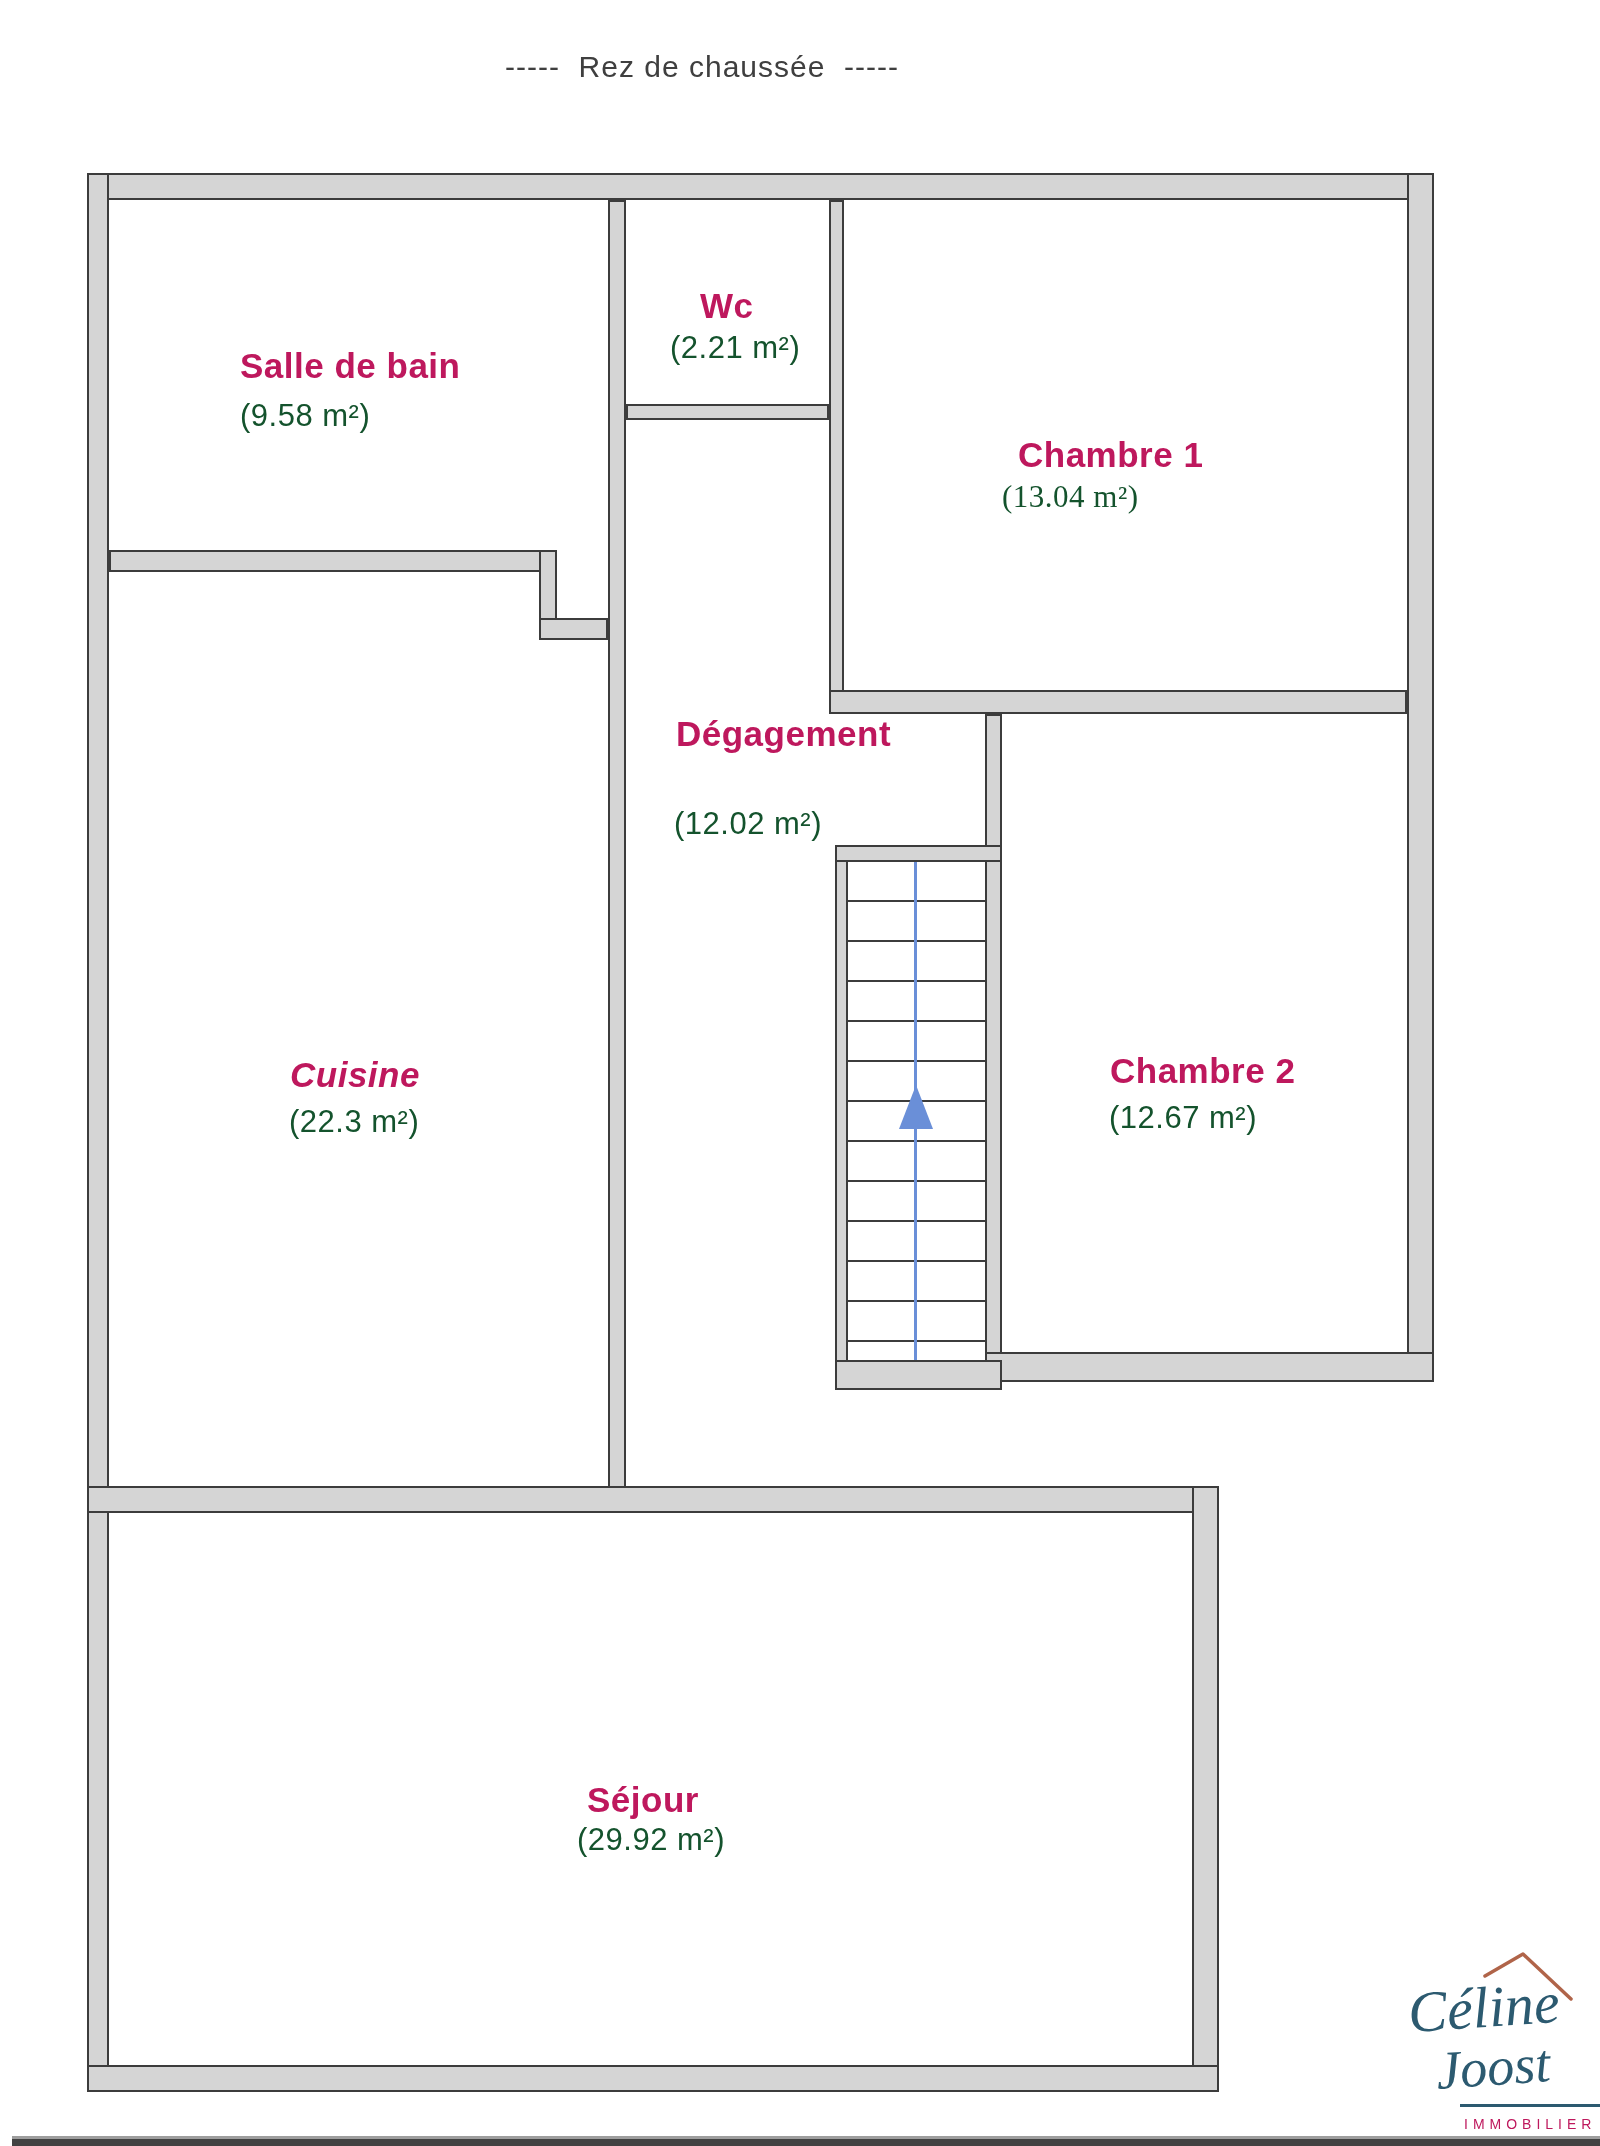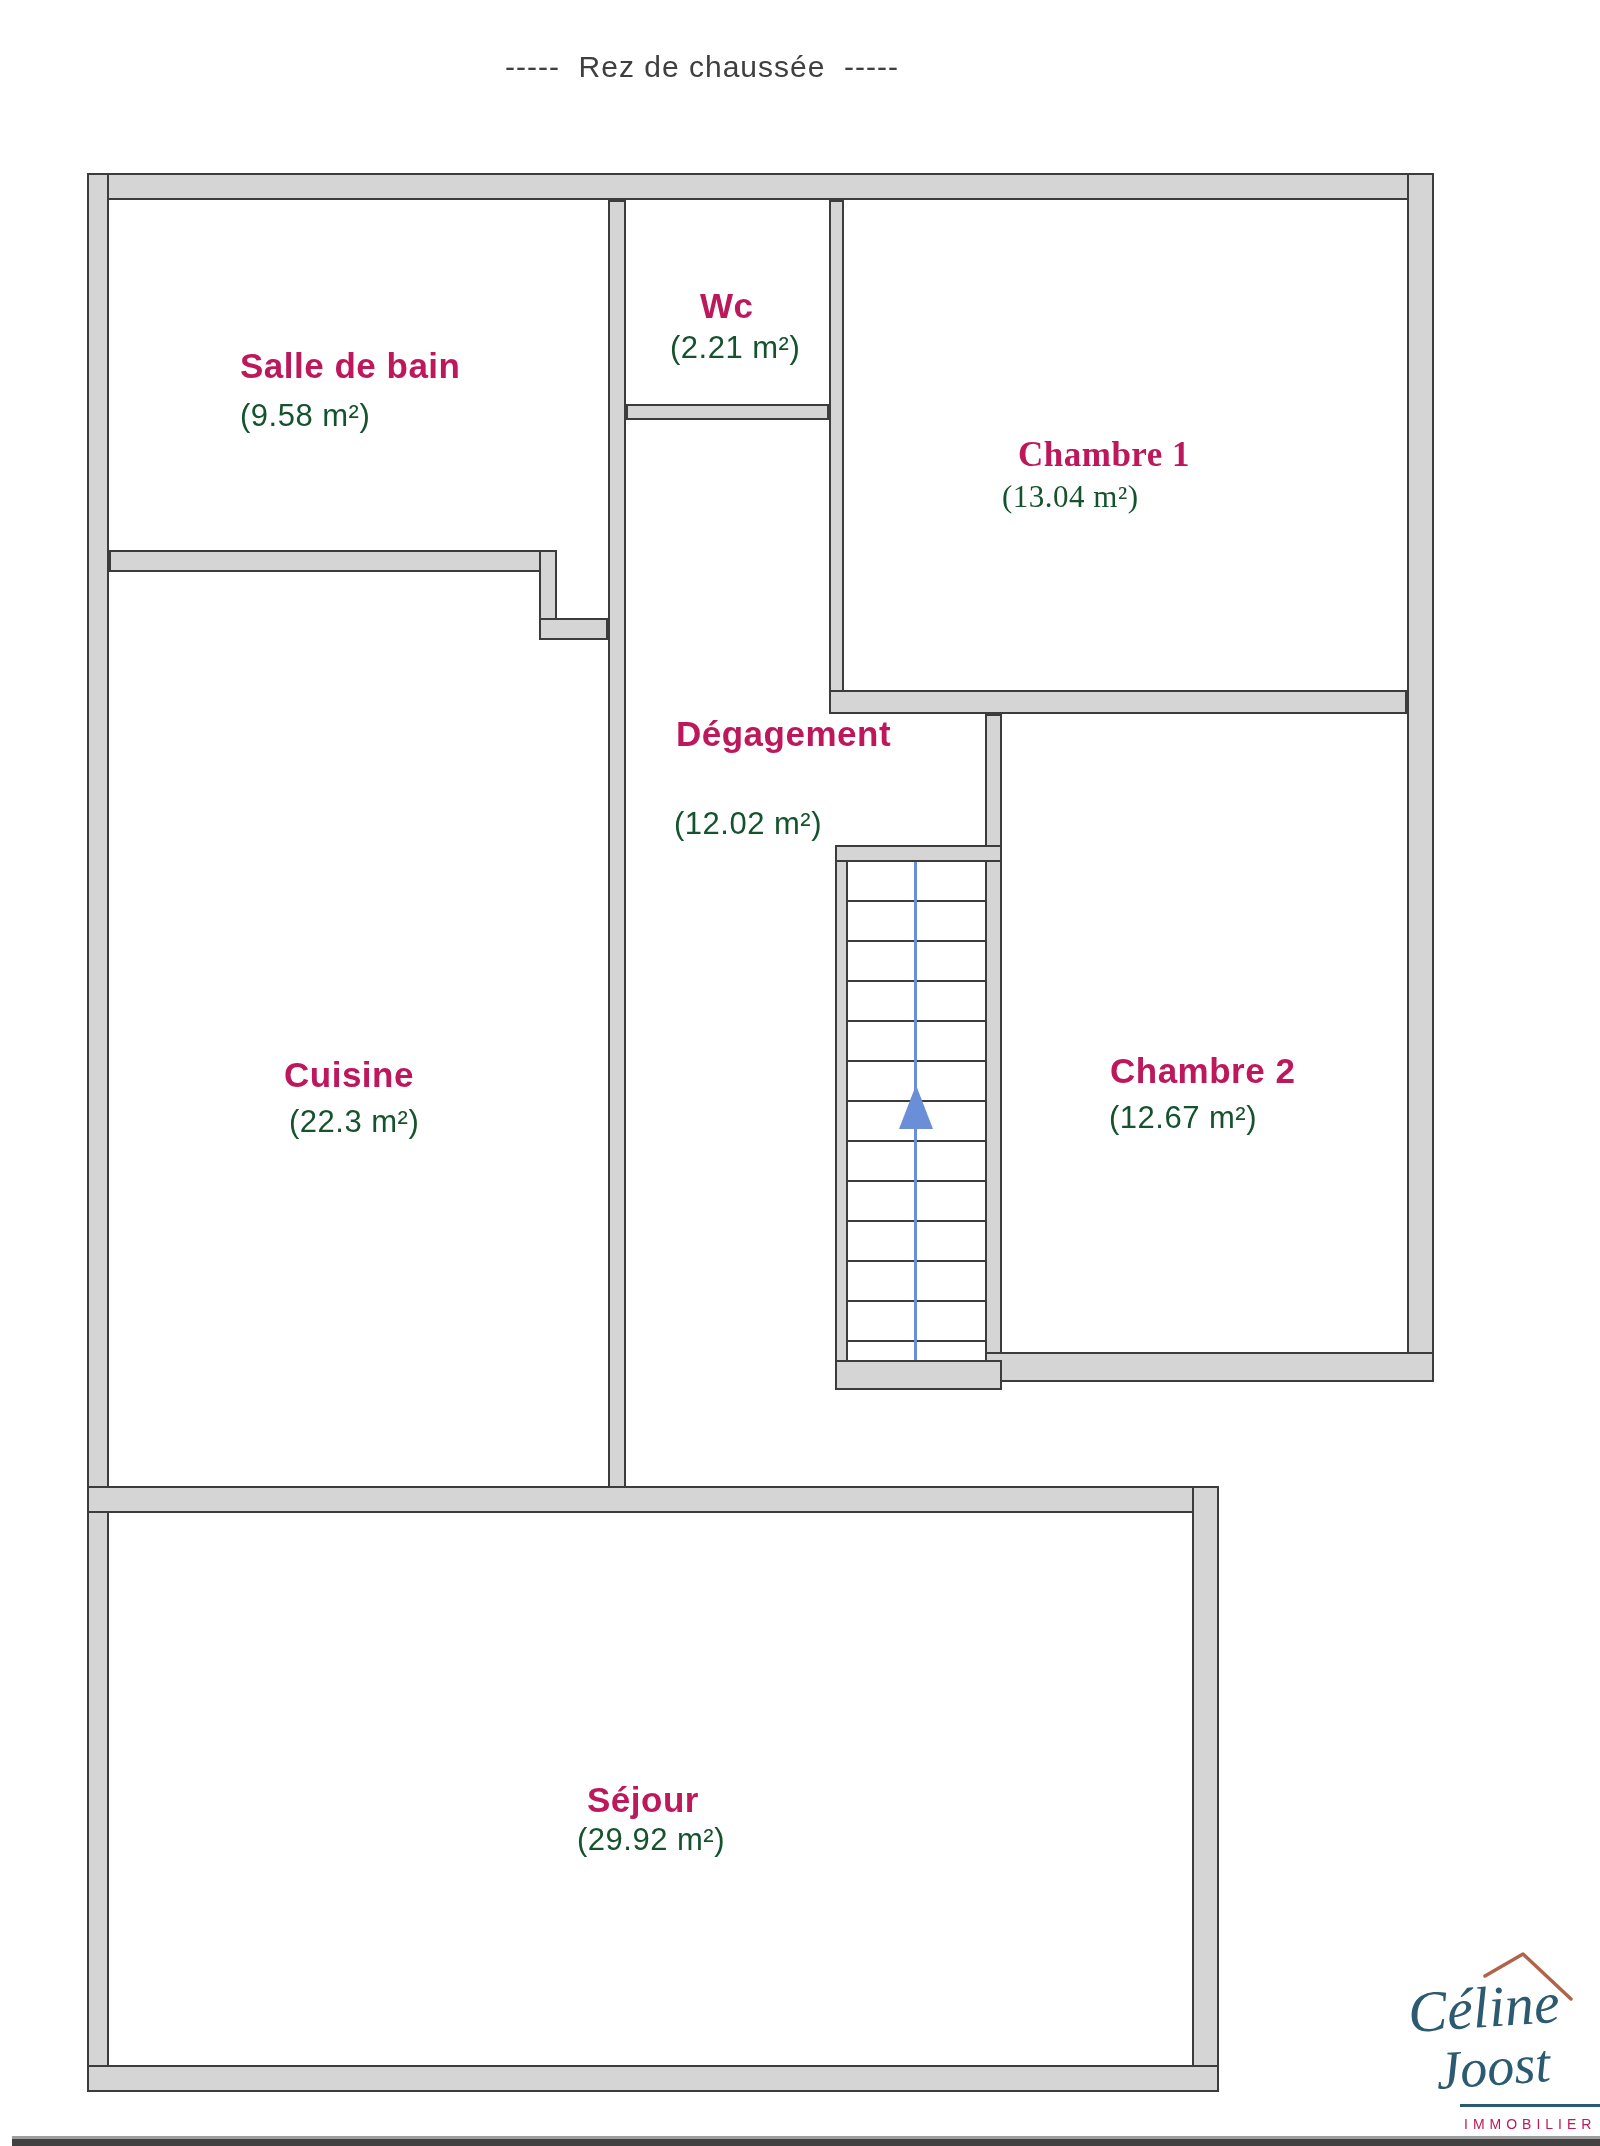--- a/index.html
+++ b/index.html
@@ -23,25 +23,25 @@
 
   
   .room-label{position:absolute;white-space:nowrap;line-height:1;}
   .room-name{font-size:35px;font-weight:600;color:#be185d;letter-spacing:0.5px;}
   .room-area{font-size:31px;font-weight:400;color:#14532d;letter-spacing:0.5px;}
 
   .lbl-sdb-name{left:228px;top:348px;}
   .lbl-sdb-area{left:228px;top:400px;}
   .lbl-wc-name{left:688px;top:288px;}
   .lbl-wc-area{left:658px;top:332px;}
-  .lbl-ch1-name{left:1006px;top:437px;font-family:Liberation Serif, serif;}
+  .lbl-ch1-name{left:1006px;top:437px;}
   .lbl-ch1-area{left:990px;top:481px;font-family:Liberation Serif, serif;}
   .lbl-deg-name{left:664px;top:716px;}
   .lbl-deg-area{left:662px;top:808px;text-align:right;}
-  .lbl-cui-name{left:272px;top:1057px;}
+  .lbl-cui-name{left:278px;top:1057px;font-style:italic;}
   .lbl-cui-area{left:277px;top:1106px;}
   .lbl-ch2-name{left:1098px;top:1053px;}
   .lbl-ch2-area{left:1097px;top:1102px;}
   .lbl-sej-name{left:575px;top:1782px;}
   .lbl-sej-area{left:565px;top:1824px;}
 
   
   .stairwell{
     position:absolute;left:836px;top:862px;width:137px;height:498px;
     background:

